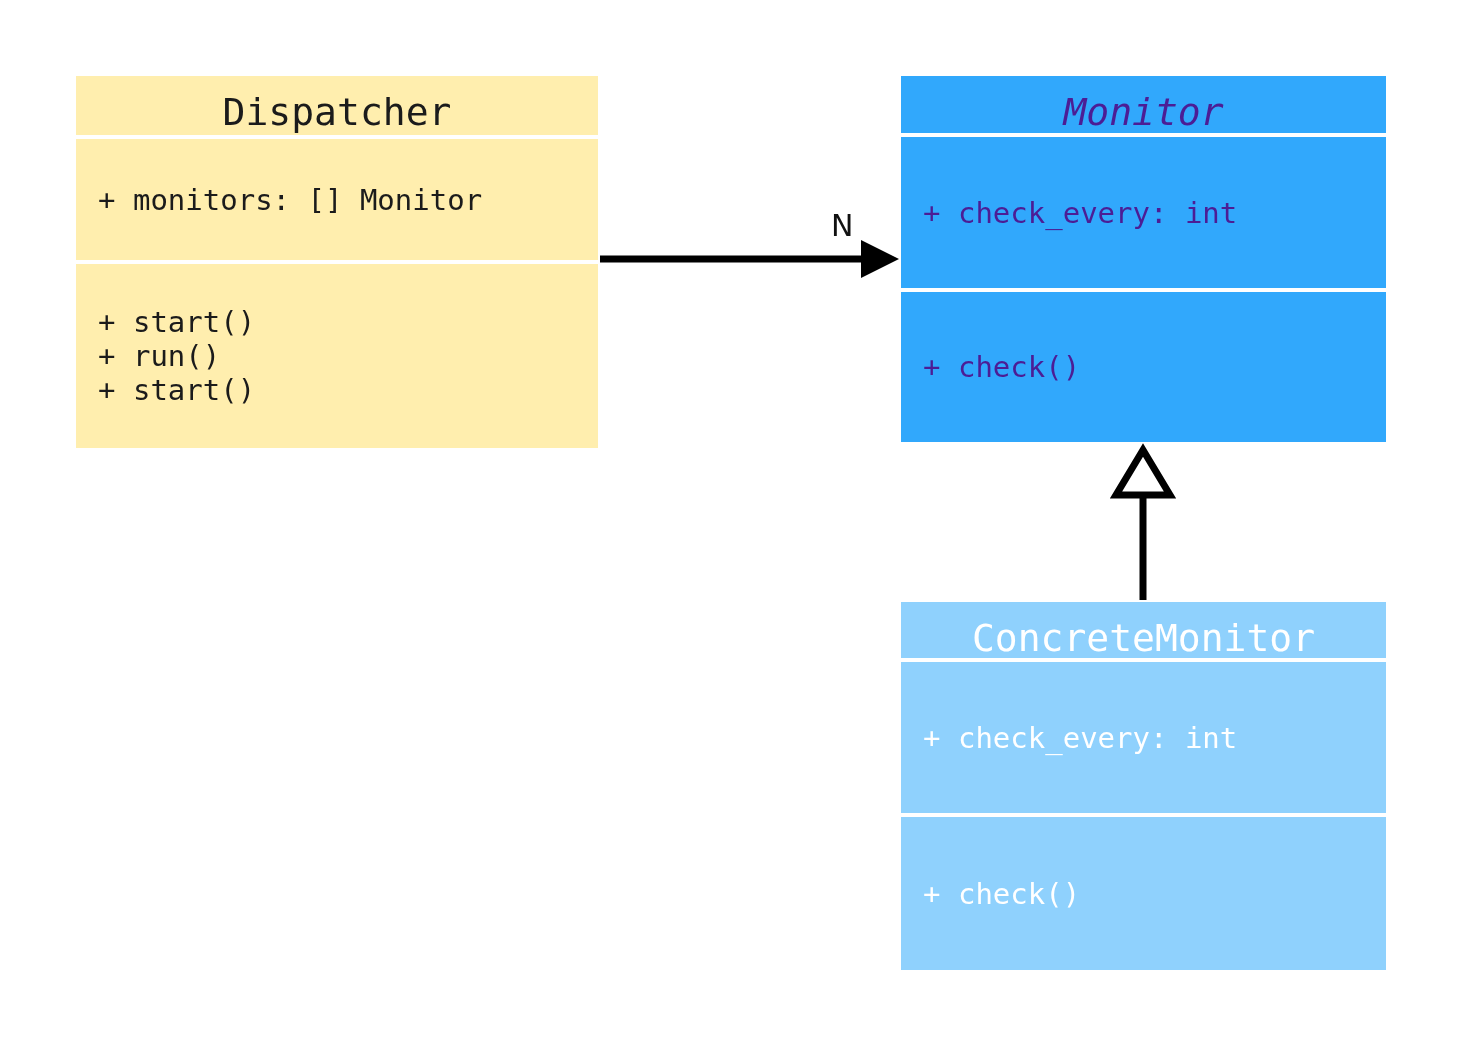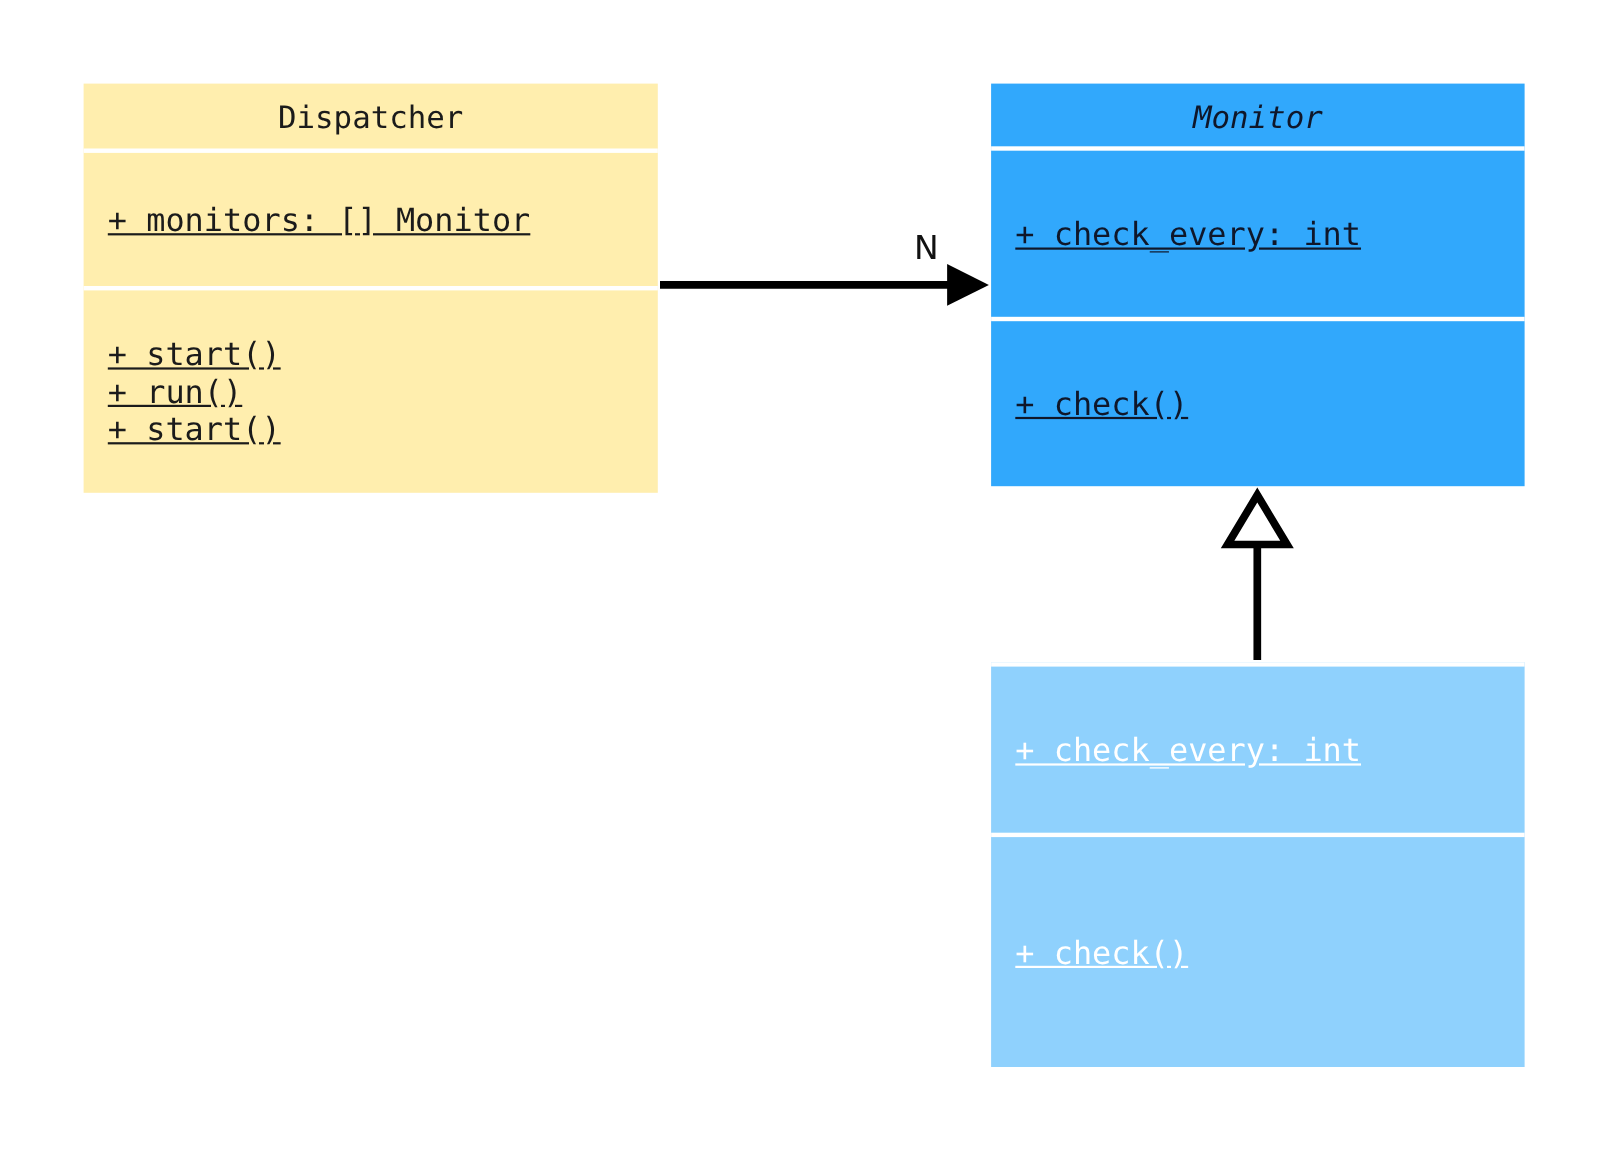--- a/index.html
+++ b/index.html
@@ -26,21 +26,21 @@
   
   .uml-class {
     position: absolute;
     box-sizing: border-box;
     display: flex;
     flex-direction: column;
   }
 
   .uml-title {
     text-align: center;
-    font-size: 28px;
+    font-size: 38px;
     line-height: 1;
     letter-spacing: 0px;
     padding-top: 17px;
     padding-bottom: 17px;
     box-sizing: border-box;
     white-space: pre;
   }
 
   .uml-title.abstract {
     font-style: italic;
@@ -54,21 +54,20 @@
 
   .uml-section {
     box-sizing: border-box;
     padding-left: 22px;
     display: flex;
     flex-direction: column;
     justify-content: center;
     white-space: pre;
     font-size: 29px;
     line-height: 34px;
-    text-decoration: underline;
   }
 
   .uml-line {
     white-space: pre;
   }
 
   
   #class-dispatcher {
     left: 76px;
     top: 76px;
@@ -81,21 +80,21 @@
   #class-dispatcher .attrs-section { height: 121px; }
   #class-dispatcher .ops-section { flex: 1 1 auto; }
 
   
   #class-monitor {
     left: 901px;
     top: 76px;
     width: 485px;
     height: 366px;
     background: #31a8fc;
-    color: #0f172a;
+    color: #4c1d95;
   }
   #class-monitor .uml-title { height: 57px; }
   #class-monitor .attrs-section { height: 151px; }
   #class-monitor .ops-section { flex: 1 1 auto; }
 
   
   #class-concretemonitor {
     left: 901px;
     top: 602px;
     width: 485px;
@@ -155,20 +154,21 @@
     <div class="uml-section attrs-section">
       <div class="uml-line">+ check_every: int</div>
     </div>
     <div class="uml-divider"></div>
     <div class="uml-section ops-section">
       <div class="uml-line">+ check()</div>
     </div>
   </div>
 
   <div class="uml-class" id="class-concretemonitor">
+    <div class="uml-title">ConcreteMonitor</div>
     <div class="uml-divider"></div>
     <div class="uml-section attrs-section">
       <div class="uml-line">+ check_every: int</div>
     </div>
     <div class="uml-divider"></div>
     <div class="uml-section ops-section">
       <div class="uml-line">+ check()</div>
     </div>
   </div>
 

